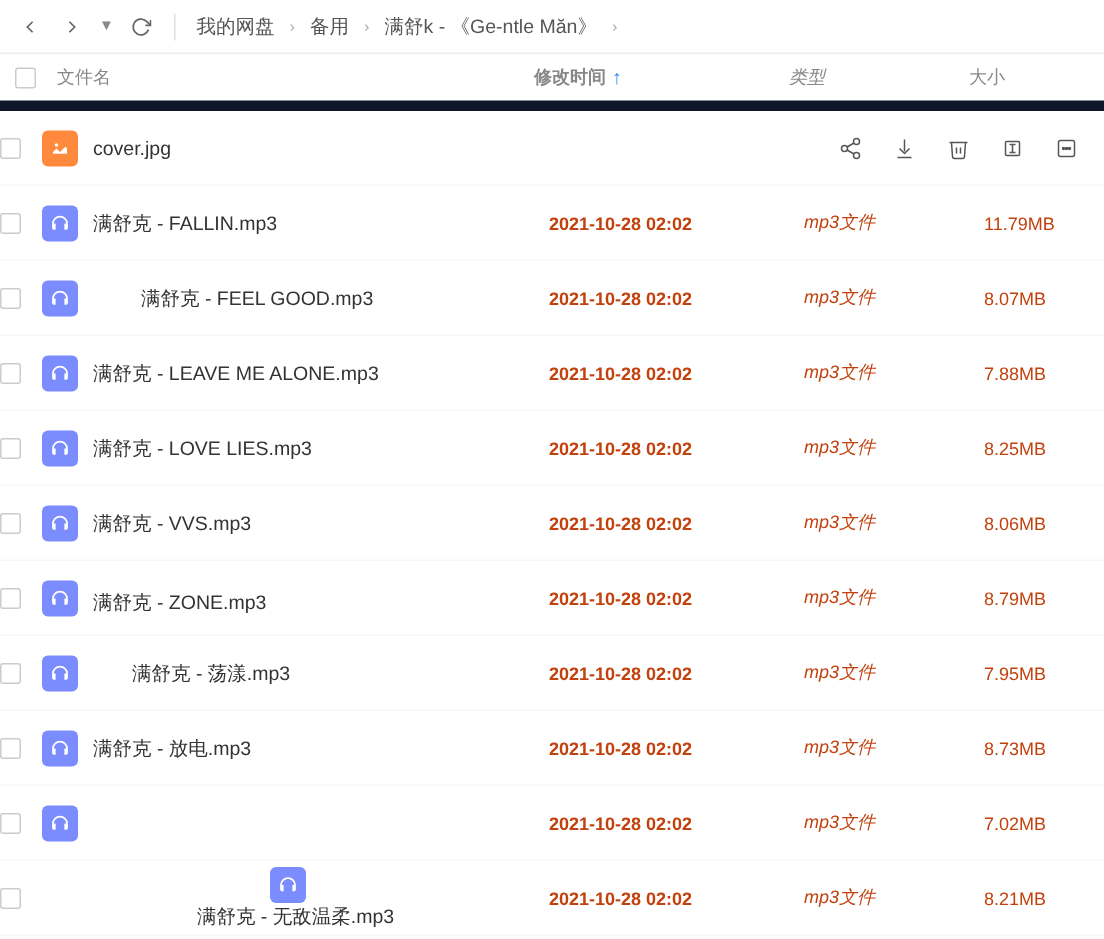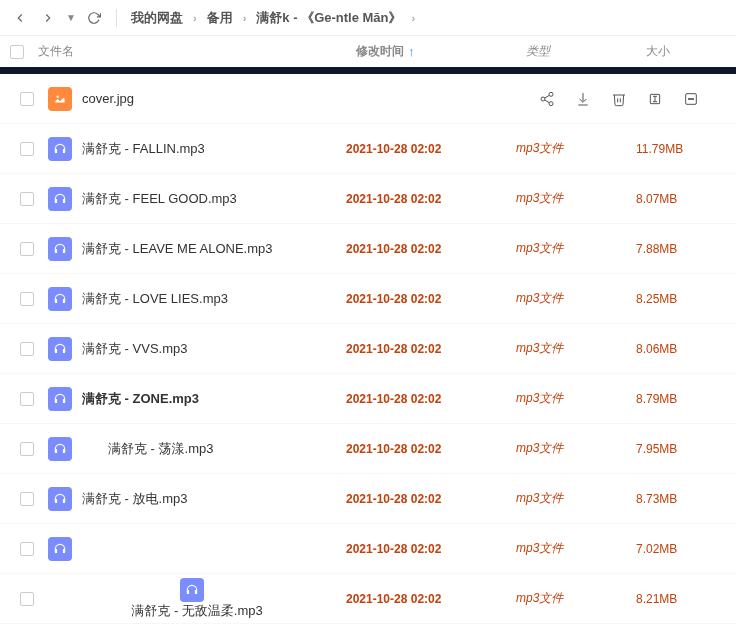--- a/index.html
+++ b/index.html
@@ -32,21 +32,20 @@
       width: 1px;
       height: 18px;
       background: #e0e0e0;
       margin: 0 6px;
     }
     .breadcrumb {
       display: flex;
       align-items: center;
       gap: 4px;
       color: #555;
-      font-weight: bold;
     }
     .crumb { padding: 2px 4px; cursor: pointer; }
     .chev { color: #aaa; font-size: 11px; padding: 0 2px; }
     .header-row {
       display: flex;
       align-items: center;
       height: 38px;
       padding: 0 10px;
       border-bottom: 7px solid #0f172a;
       color: #888;
@@ -62,21 +61,21 @@
       width: 14px;
       height: 14px;
       border: 1px solid #ccc;
       border-radius: 2px;
       background: #fff;
     }
     .file-row {
       display: flex;
       align-items: center;
       height: 50px;
-      padding: 0 20px;
+      padding: 0 0;
       border-bottom: 1px solid #f7f7f7;
     }
     .file-icon {
       width: 24px;
       height: 24px;
       border-radius: 4px;
       margin-right: 10px;
       display: flex;
       align-items: center;
       justify-content: center;
@@ -218,21 +217,21 @@
         <span class="fname">满舒克 - FALLIN.mp3</span>
       </div>
       <div class="col-mod fmod">2021-10-28 02:02</div>
       <div class="col-type ftype">mp3文件</div>
       <div class="col-size fsize">11.79MB</div>
     </div>
     <div class="file-row">
       <div class="col-check">
         <div class="checkbox"></div>
       </div>
-      <div class="col-name" style="display:flex;align-items:center;">
+      <div class="col-name" style="display:flex;align-items:center;gap:32px;">
         <div class="file-icon icon-mp3">
           <svg viewBox="0 0 24 24">
             <path d="M12 3a9 9 0 00-9 9v5a2 2 0 002 2h2v-7H5v0a7 7 0 0114 0v0h-2v7h2a2 2 0 002-2v-5a9 9 0 00-9-9z"></path>
           </svg>
         </div>
         <span class="fname">满舒克 - FEEL GOOD.mp3</span>
       </div>
       <div class="col-mod fmod">2021-10-28 02:02</div>
       <div class="col-type ftype">mp3文件</div>
       <div class="col-size fsize">8.07MB</div>
@@ -282,21 +281,21 @@
         <span class="fname">满舒克 - VVS.mp3</span>
       </div>
       <div class="col-mod fmod">2021-10-28 02:02</div>
       <div class="col-type ftype">mp3文件</div>
       <div class="col-size fsize">8.06MB</div>
     </div>
     <div class="file-row">
       <div class="col-check">
         <div class="checkbox"></div>
       </div>
-      <div class="col-name" style="display:flex;align-items:center;font-weight:bold;">
+      <div class="col-name" style="display:flex;align-items:flex-end;">
         <div class="file-icon icon-mp3">
           <svg viewBox="0 0 24 24">
             <path d="M12 3a9 9 0 00-9 9v5a2 2 0 002 2h2v-7H5v0a7 7 0 0114 0v0h-2v7h2a2 2 0 002-2v-5a9 9 0 00-9-9z"></path>
           </svg>
         </div>
         <span class="fname">满舒克 - ZONE.mp3</span>
       </div>
       <div class="col-mod fmod">2021-10-28 02:02</div>
       <div class="col-type ftype">mp3文件</div>
       <div class="col-size fsize">8.79MB</div>

